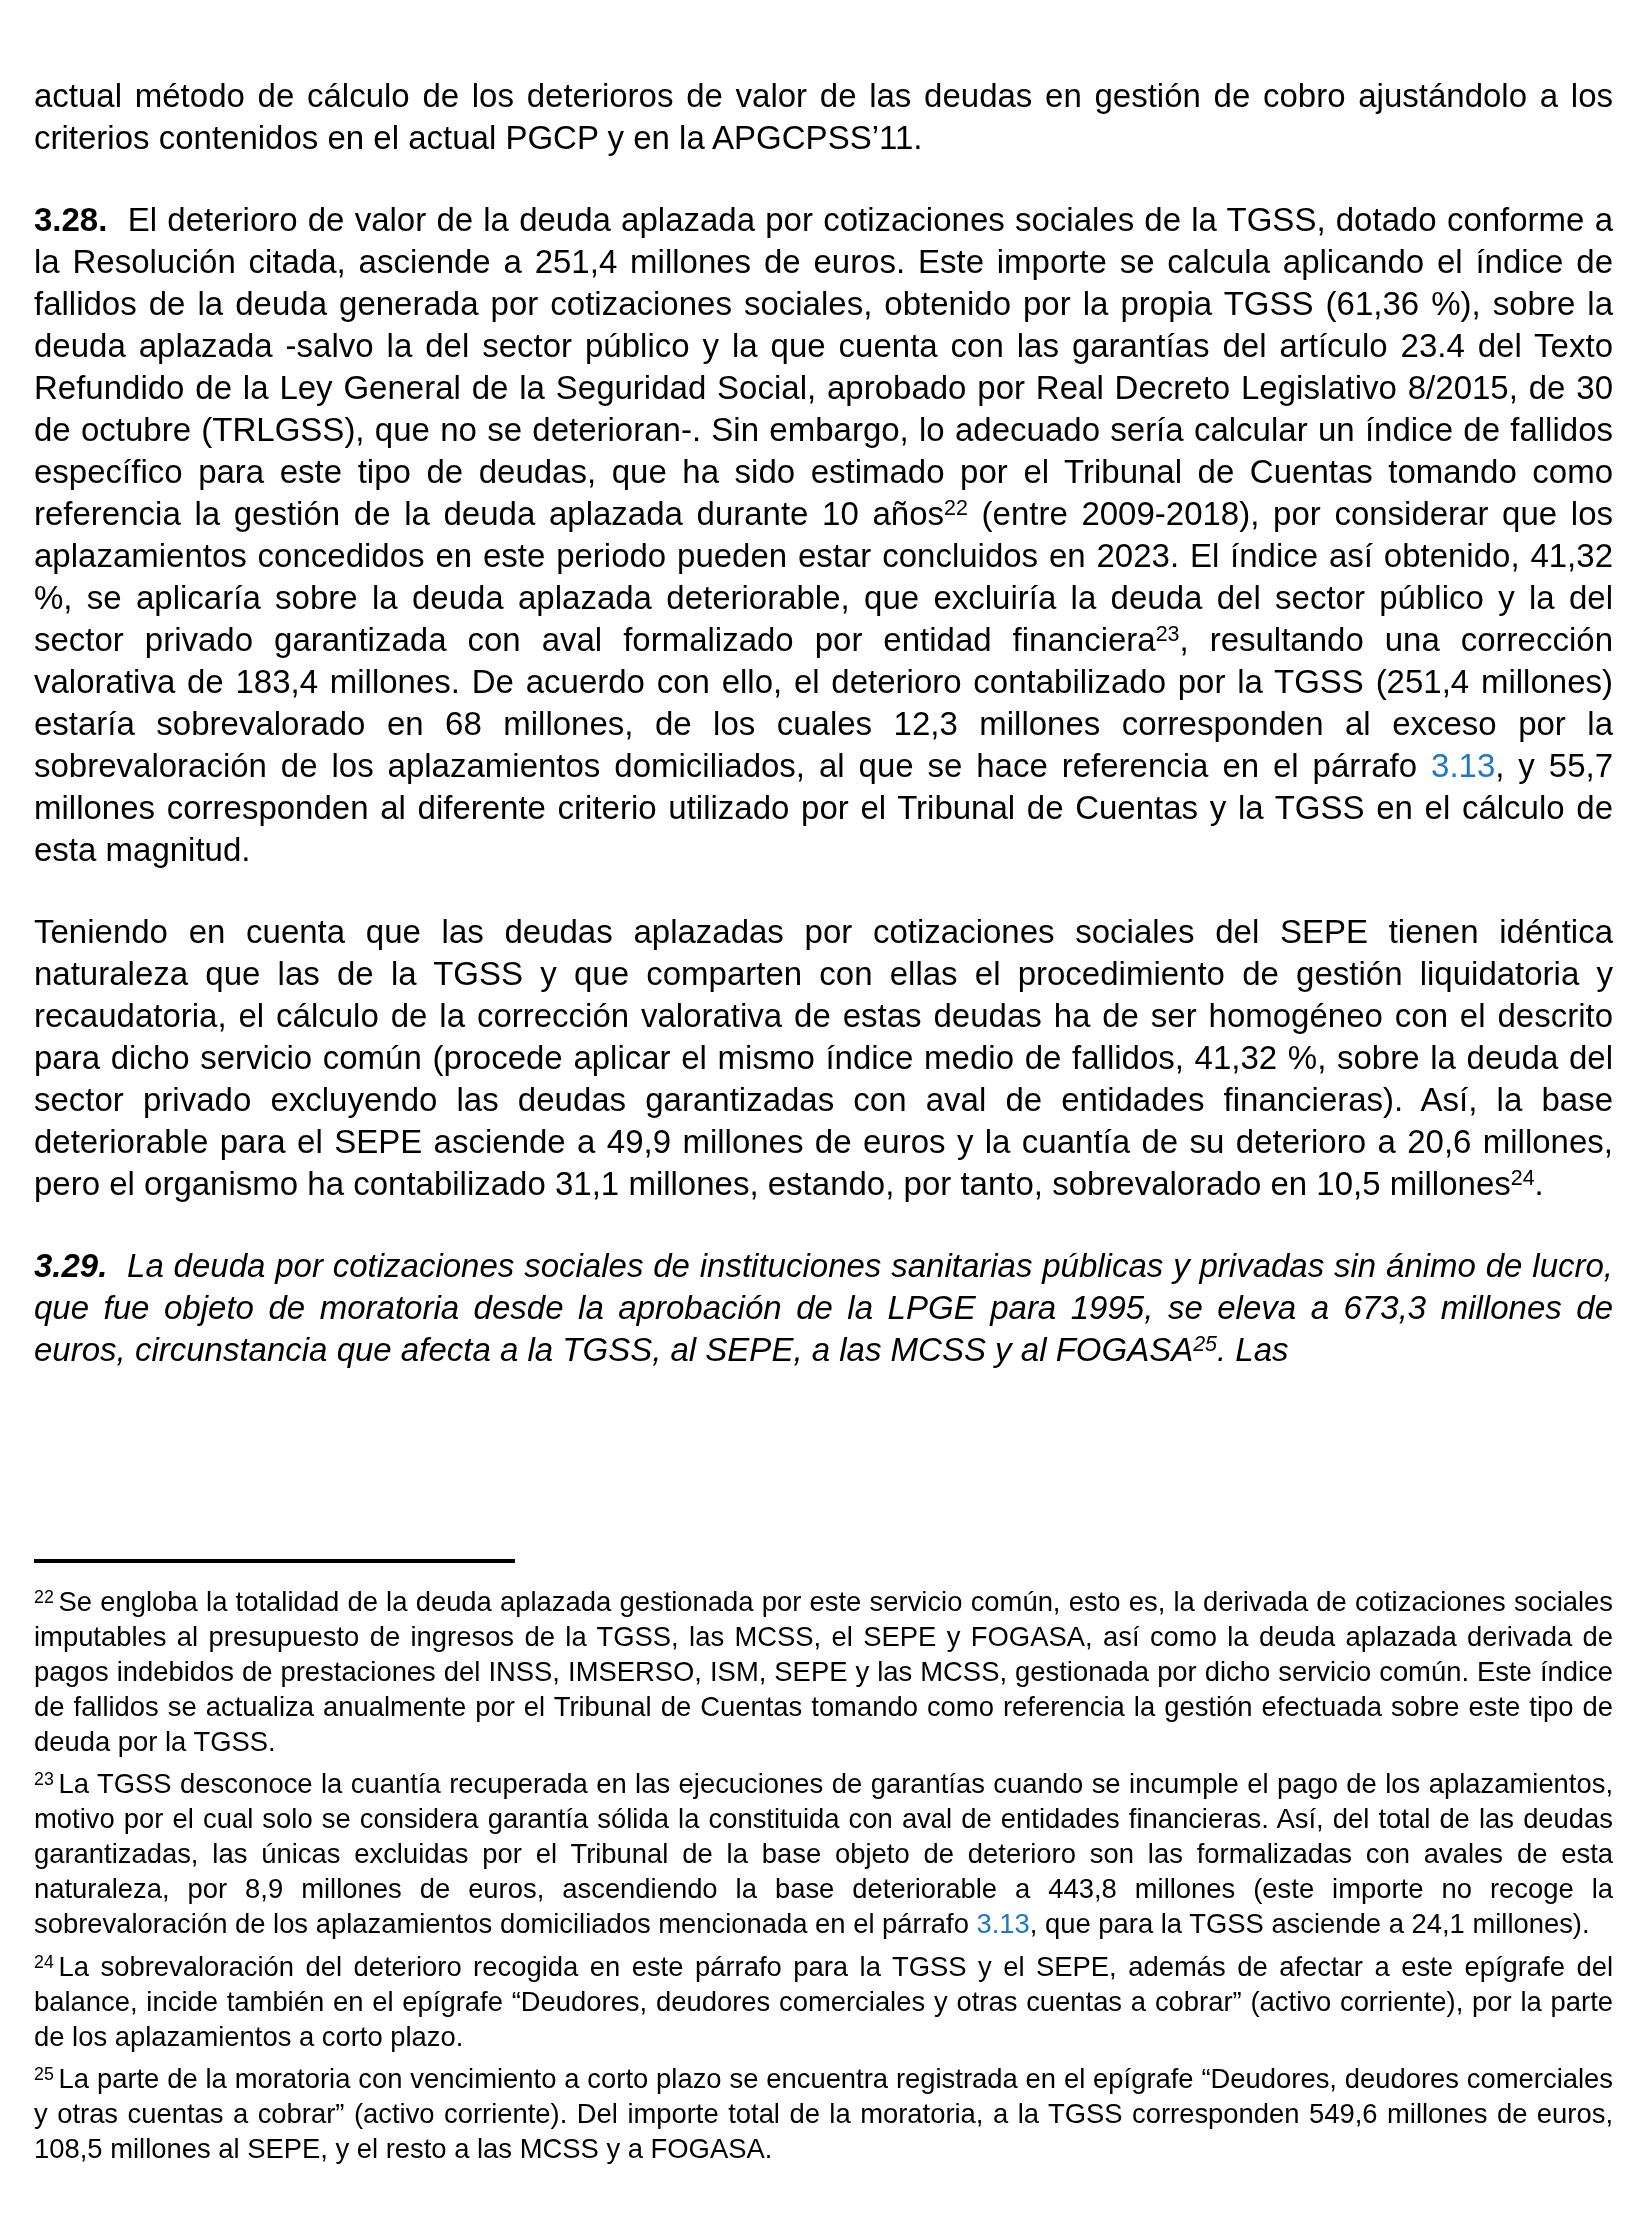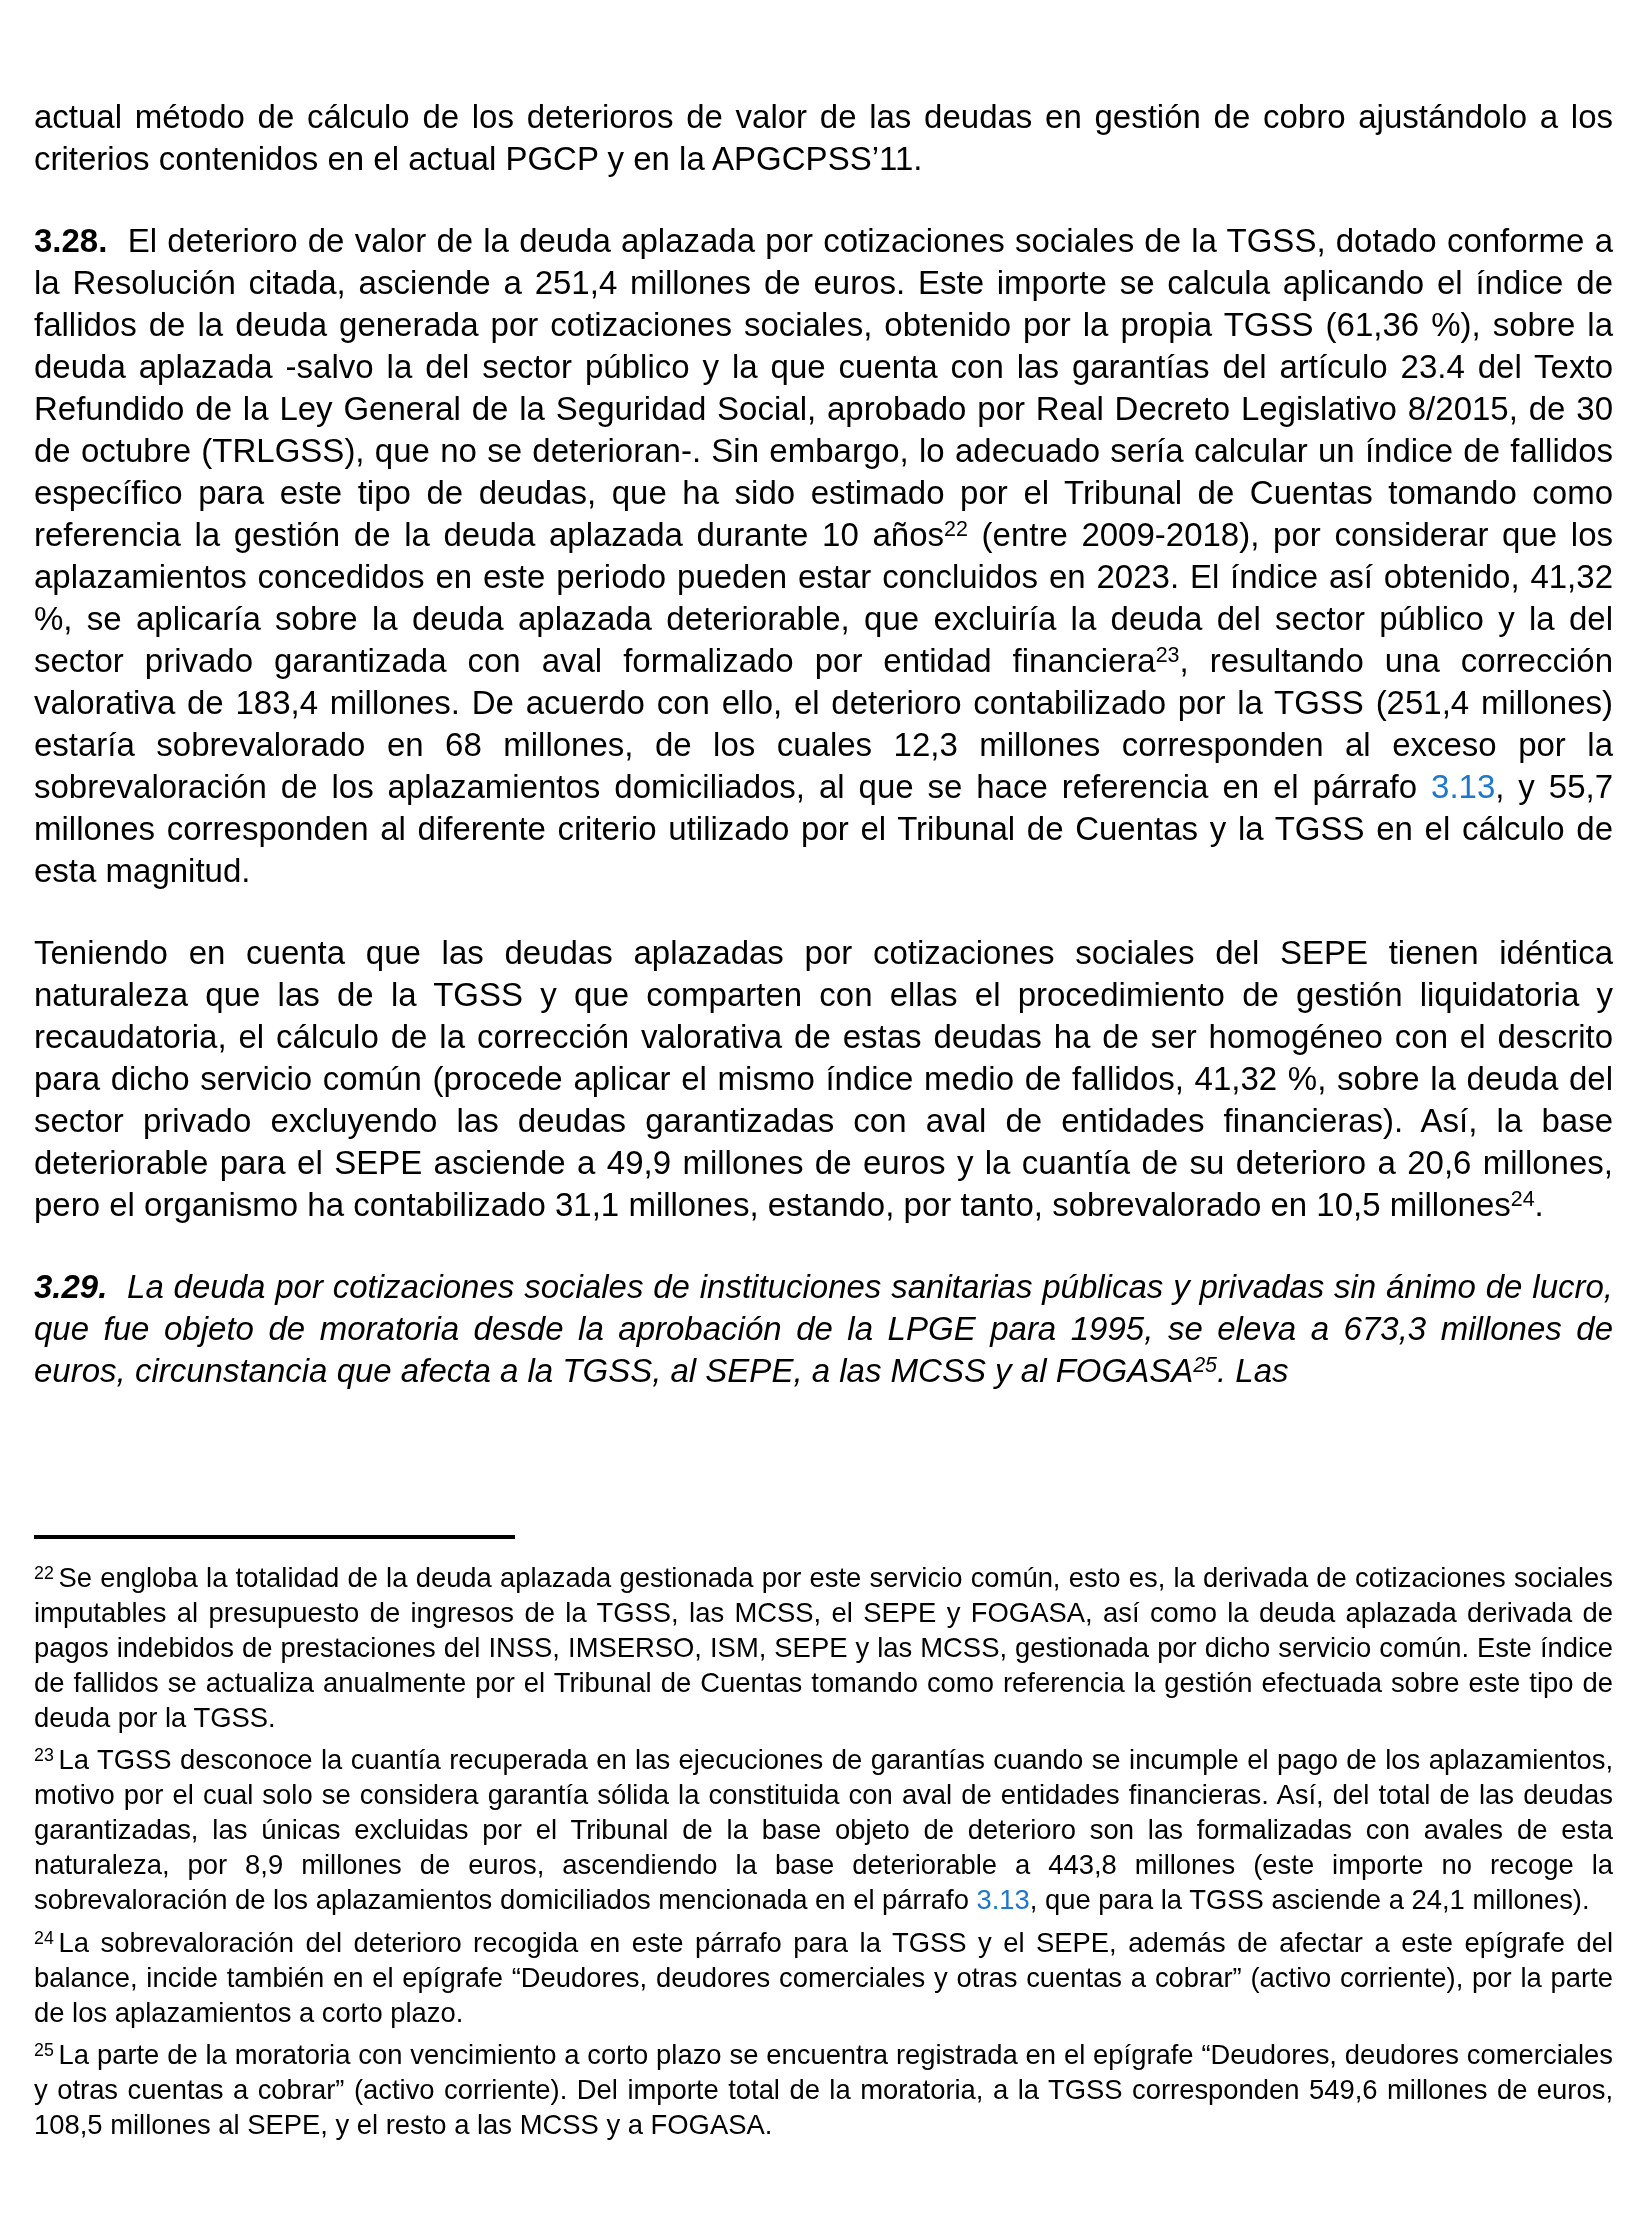--- a/index.html
+++ b/index.html
@@ -1,16 +1,16 @@
 <!DOCTYPE html>
 <html lang="es" style="--link-color: #1d78cc; --text-color: #000000; --page-bg: #ffffff;font-size:13px"><head>
 <meta charset="utf-8">
 <style>
   :root { --link-color: #1d78cc; --text-color: #000000; --page-bg: #ffffff; }
-  * { box-sizing: border-box; margin-top: 21px; }
+  * { box-sizing: border-box; }
   html, body { margin: 0; padding: 0; background: #888; }
   .page {
     position: relative;
     width: 1646px;
     height: 2239px;
     margin: 0 auto;
     background: var(--page-bg);
     color: var(--text-color);
     font-family: "Liberation Sans", "DejaVu Sans", sans-serif;
     overflow: hidden;
@@ -38,21 +38,21 @@
   }
   .run-link {
     color: var(--link-color);
     text-decoration: none;
     cursor: pointer;
   }
   .footnotes {
     position: absolute;
     left: 34px;
     width: 1579px;
-    top: 1514px;
+    top: 1559px;
   }
   .fn-separator {
     width: 481px;
     height: 4px;
     background: var(--text-color);
     margin: 0 0 21px 0;
   }
   p.footnote {
     margin: 0 0 7.3px 0;
     font-size: 27.4px;

